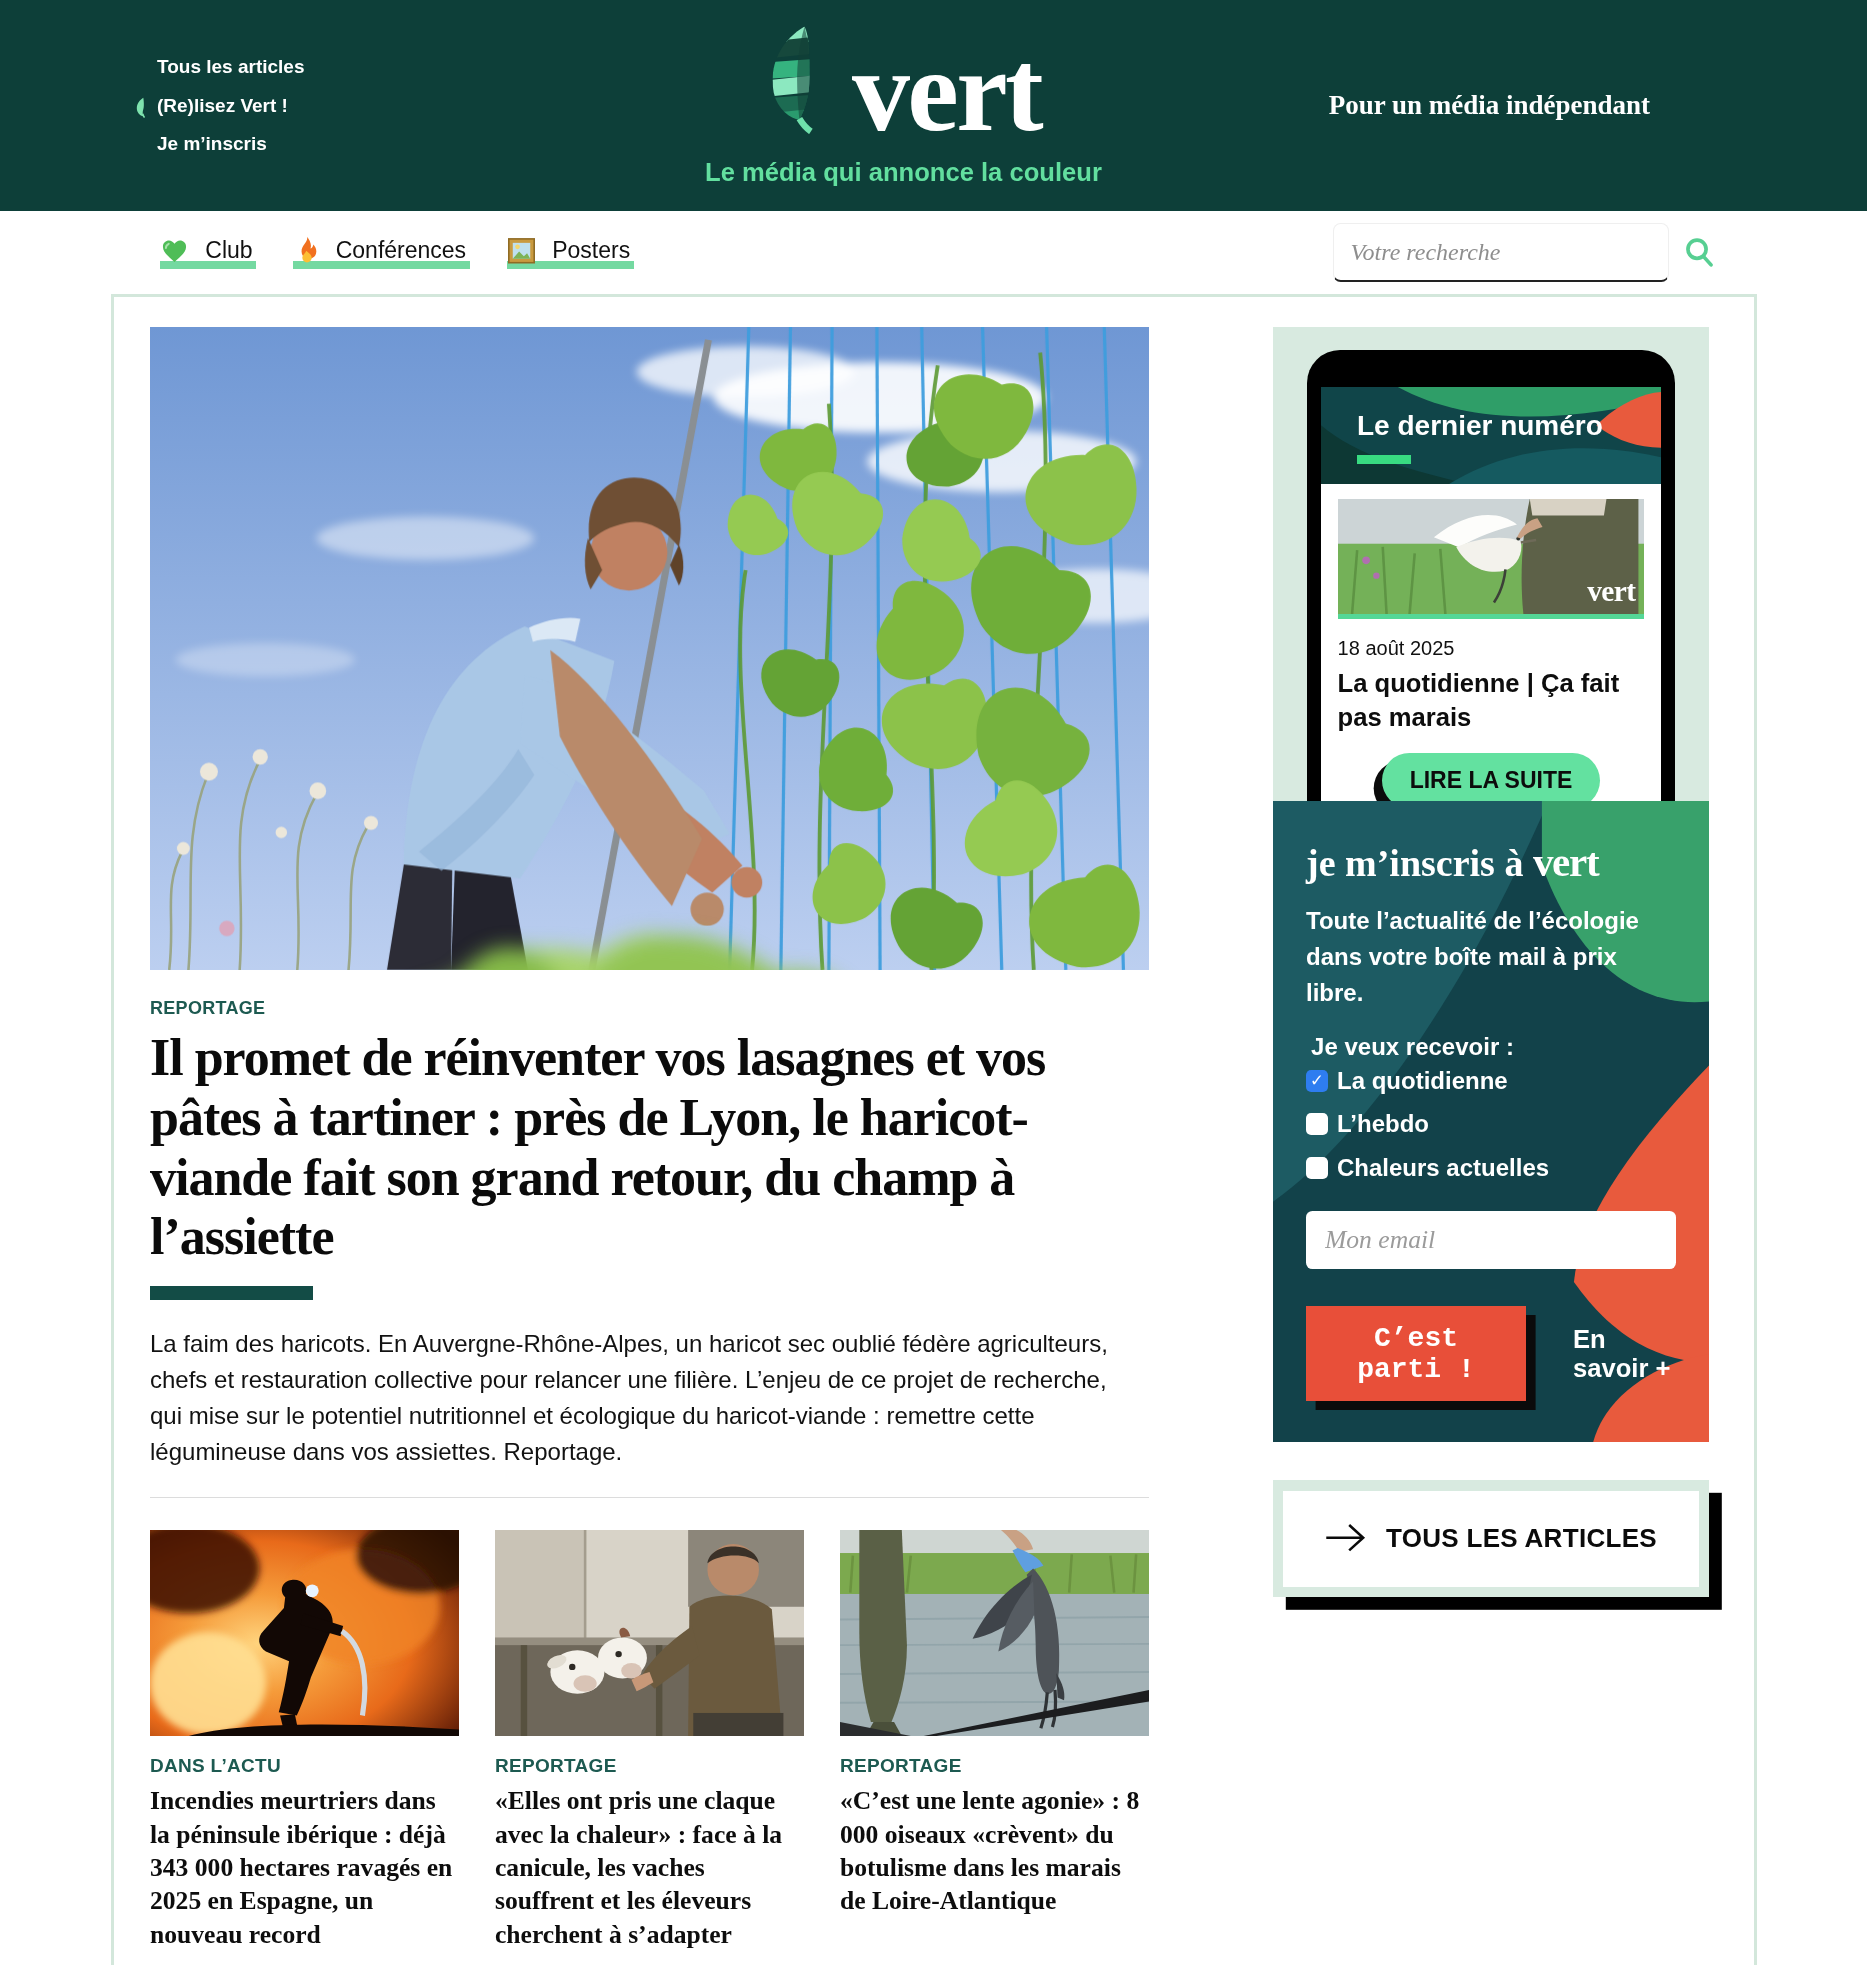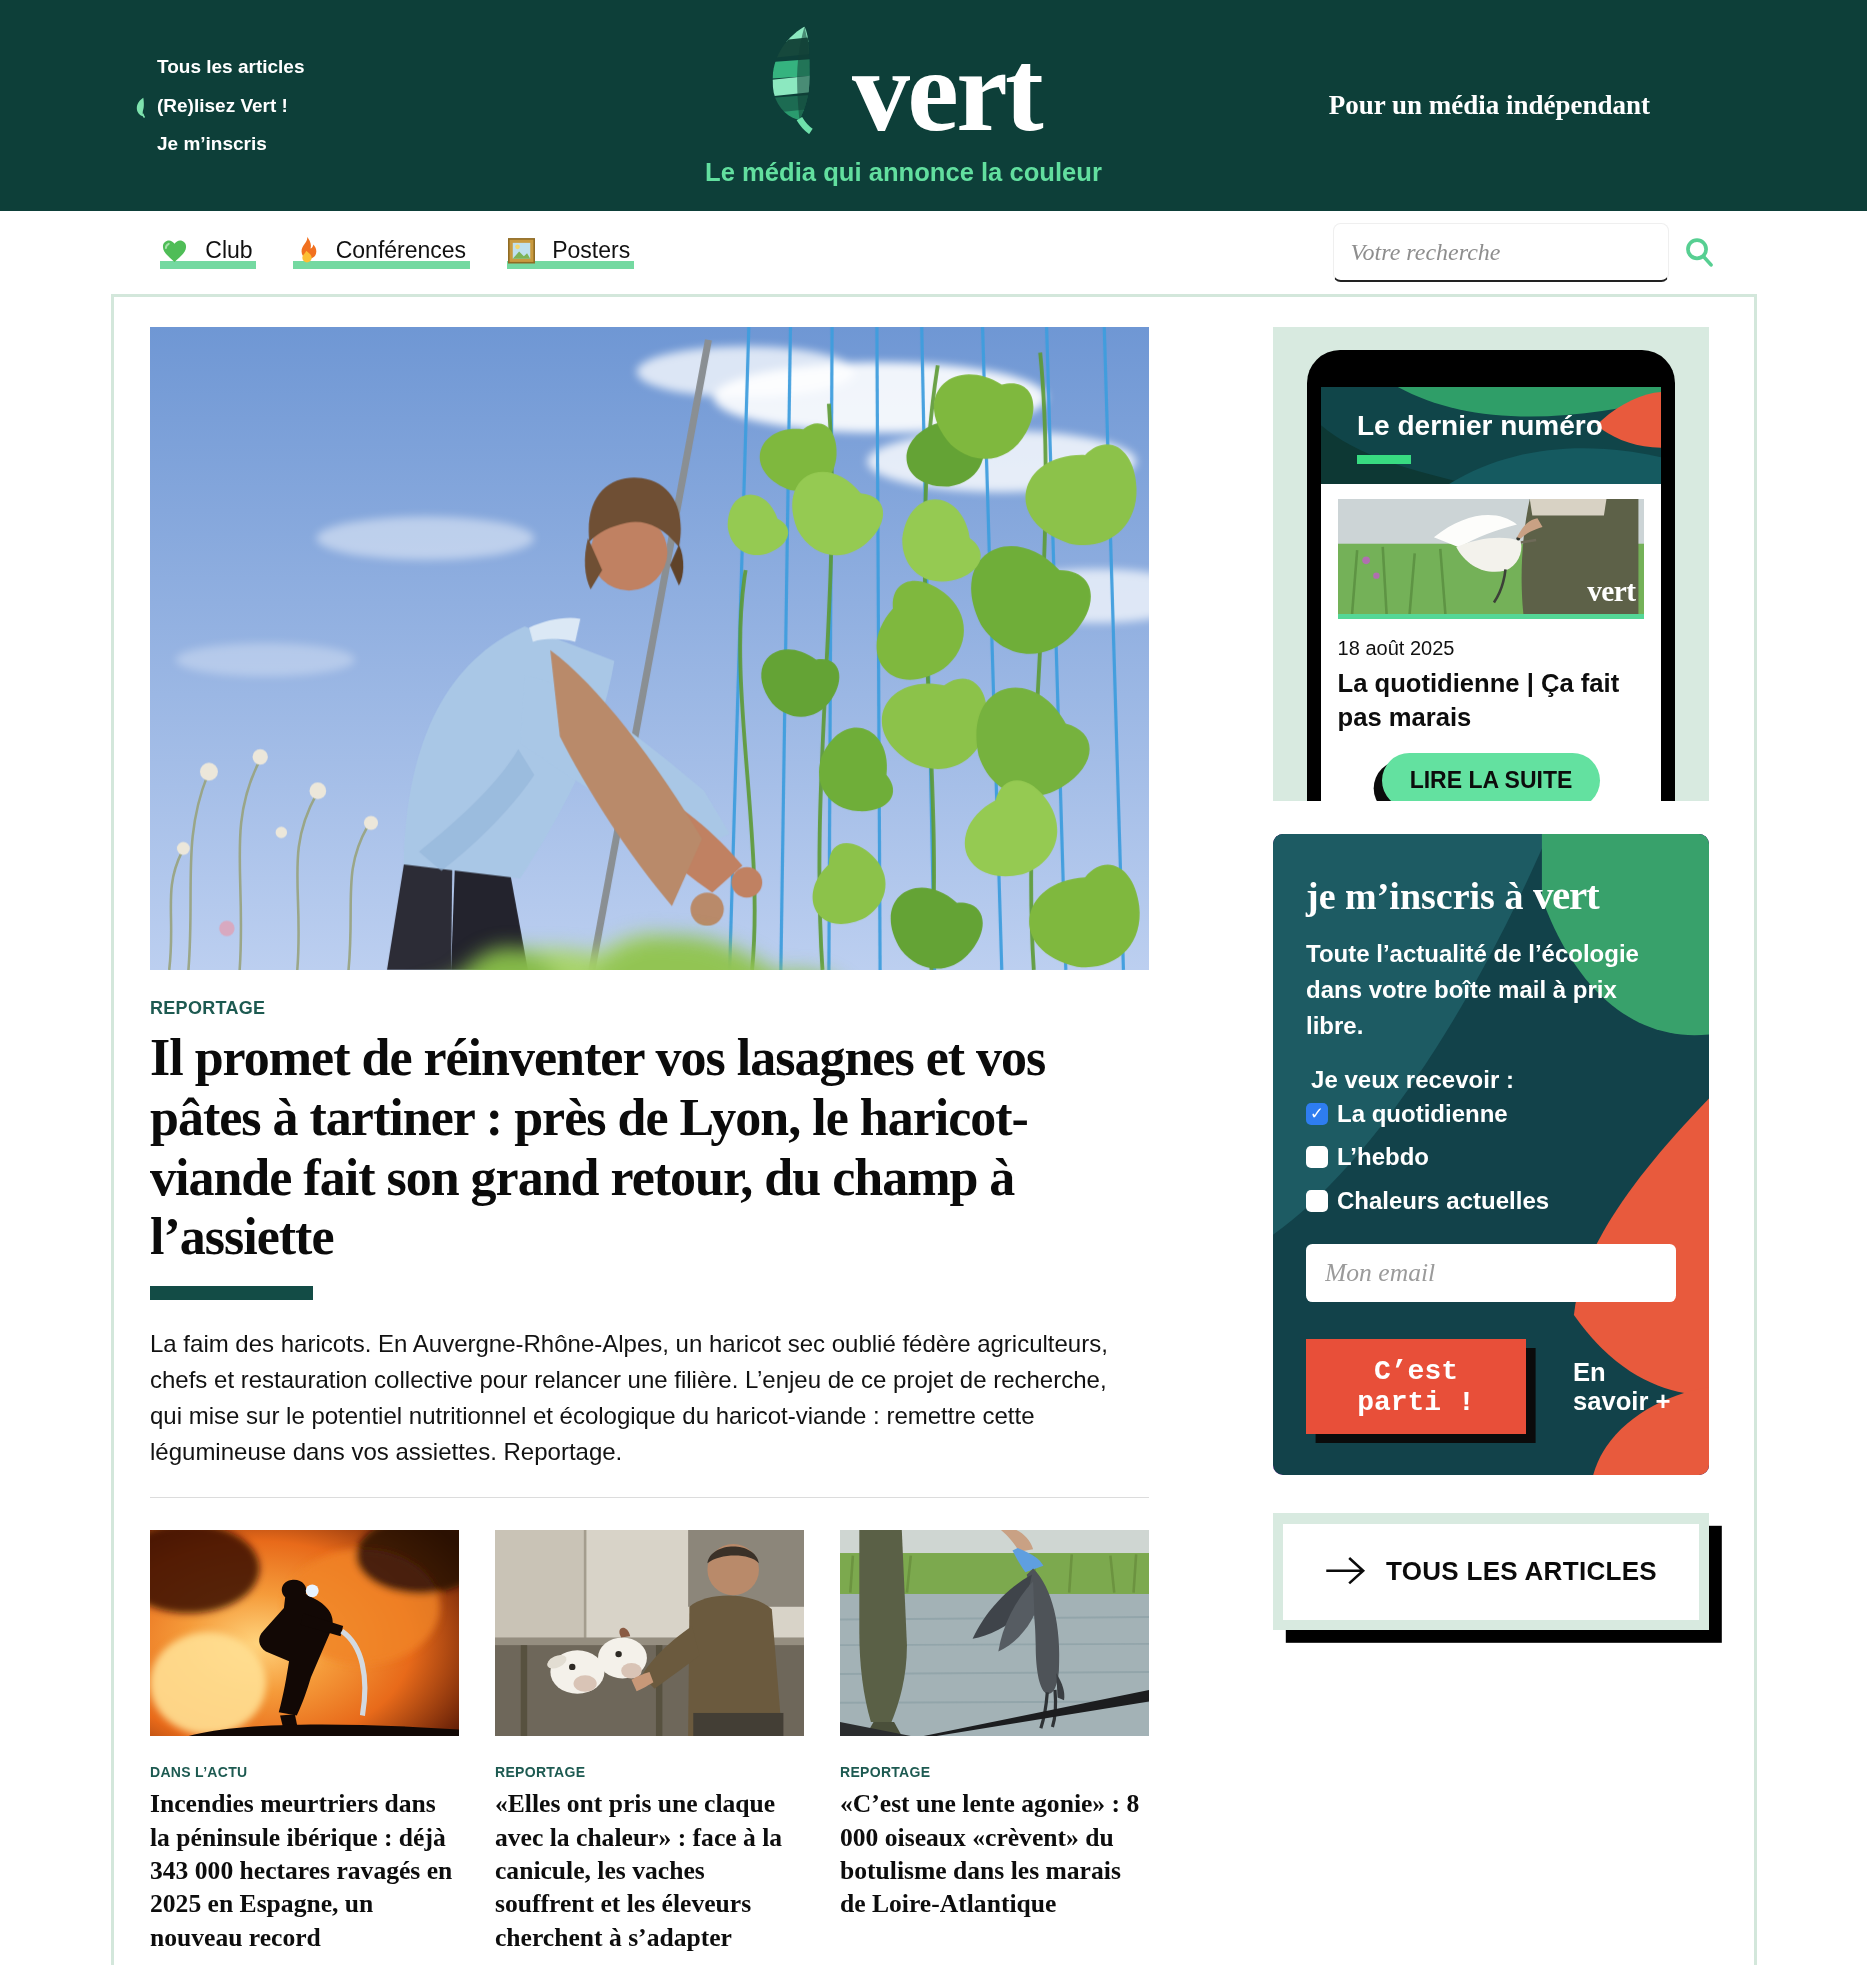--- a/index.html
+++ b/index.html
@@ -48,21 +48,21 @@
 
   .kicker { margin-top:28px; color:#1d5a51; font-weight:700; font-size:18px; letter-spacing:0.3px; }
   h1.hero-title { margin-top:9px; font-family:"Liberation Serif","DejaVu Serif",serif;
     font-weight:700; font-size:52px; line-height:1.15; letter-spacing:-1px; color:#0b0b0b; cursor:pointer; }
   .title-bar { margin-top:19px; width:163px; height:14px; background:#134c46; }
   .summary { margin-top:25.6px; font-size:24px; line-height:1.5; color:#121212; max-width:989px; }
   .rule { margin-top:27px; border:none; border-top:1.9px solid #dcdcdc; }
 
   .cards { margin-top:32px; display:grid; grid-template-columns:1fr 1fr 1fr; gap:0 36px; }
   .card-fig { width:100%; height:206px; overflow:hidden; cursor:pointer; }
-  .card .kicker { margin-top:28px; font-size:14px; }
+  .card .kicker { margin-top:19px; font-size:19px; }
   .card h3 { margin-top:7.7px; font-family:"Liberation Serif","DejaVu Serif",serif;
     font-weight:700; font-size:25.6px; line-height:1.3; color:#0d0d0d; cursor:pointer; }
 
   
   .latest-card { background:#d8eae0; height:474px; overflow:hidden; }
   .phone { width:368px; margin:23px auto 0; background:#000; border-radius:33px 33px 0 0;
     padding:37px 14px 16px; }
   .phone-banner { position:relative; height:97px; overflow:hidden; background:#104549; }
   .phone-banner svg { position:absolute; inset:0; width:100%; height:100%; }
   .banner-title { position:relative; color:#fff; font-weight:700; font-size:28px; padding:23px 0 0 36px; }
@@ -71,21 +71,21 @@
   .issue-fig { position:relative; width:100%; height:120px; overflow:hidden; border-bottom:5.8px solid #54d796; }
   .issue-wm { position:absolute; right:9px; bottom:6.4px; color:#fff;
     font-family:"Liberation Serif","DejaVu Serif",serif; font-weight:700; font-size:29.4px; letter-spacing:-0.6px; }
   .issue-date { margin-top:18px; font-size:20px; color:#111; }
   .issue-title { margin-top:7px; font-weight:700; font-size:25.6px; line-height:1.3; color:#0d0d0d; max-width:294px; }
   .cta-pill { display:block; width:218px; margin:19px auto 22px; background:#63e1a0; color:#0c0c0c;
     font-weight:800; font-size:23px; text-align:center; text-decoration:none; padding:14px 0;
     border-radius:38px; box-shadow:-8.3px 7.7px 0 #0b0b0b; cursor:pointer; }
 
   
-  .signup { position:relative; margin-top:33px; overflow:hidden; background:#d946ef;border-radius:10px; }
+  .signup { position:relative; overflow:hidden; background:#d946ef; }
   .signup > svg { position:absolute; inset:0; width:100%; height:100%; }
   .signup-inner { position:relative; padding:37px 33px 41px; }
   .signup-title { color:#fff; font-family:"Liberation Serif","DejaVu Serif",serif; font-weight:700; font-size:38px; }
   .signup-title .brand { letter-spacing:-1.3px; font-size:41px; }
   .signup-desc { margin-top:16.6px; color:#fff; font-weight:700; font-size:24px; line-height:1.5; }
   .receive { margin-top:22px; color:#fff; font-weight:700; font-size:24px; padding-left:5.1px; }
   .opt { display:flex; align-items:center; gap:9px; margin-top:15.4px; color:#fff;
     font-weight:700; font-size:24px; cursor:pointer; }
   .opt.first { margin-top:6.4px; }
   .cb { width:22px; height:22px; border-radius:5.1px; background:#fff; flex:0 0 auto; }

